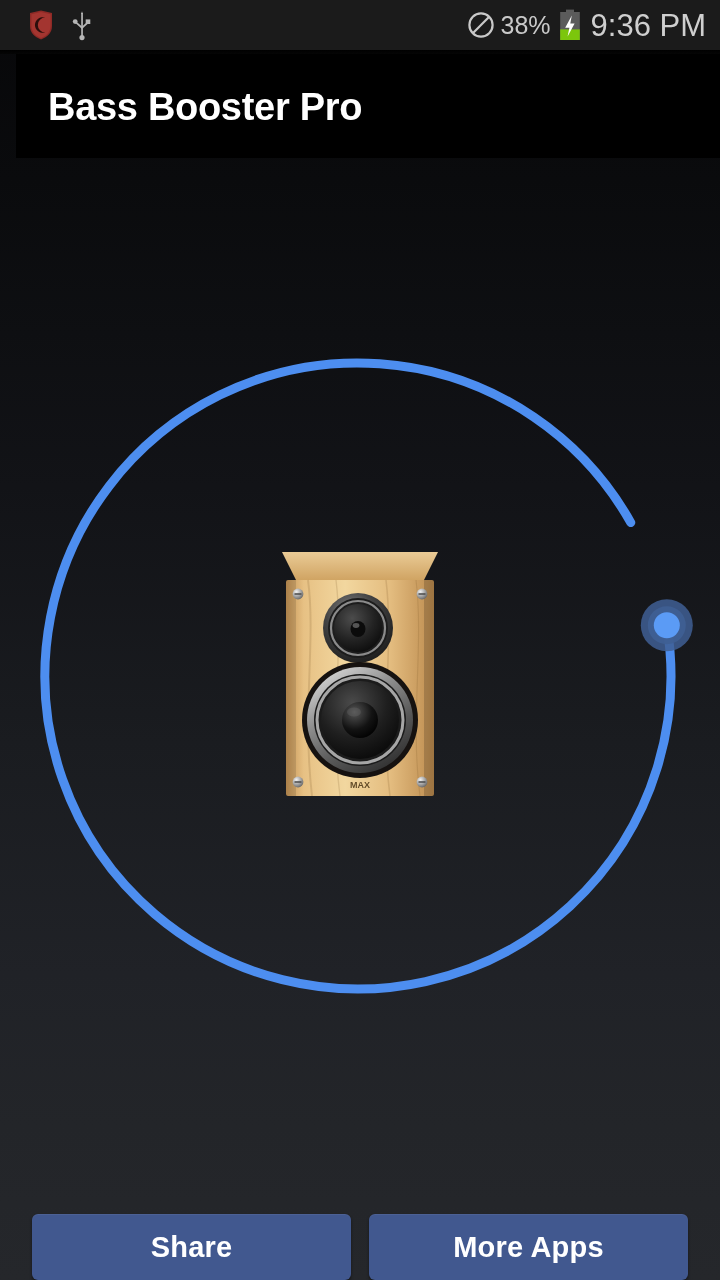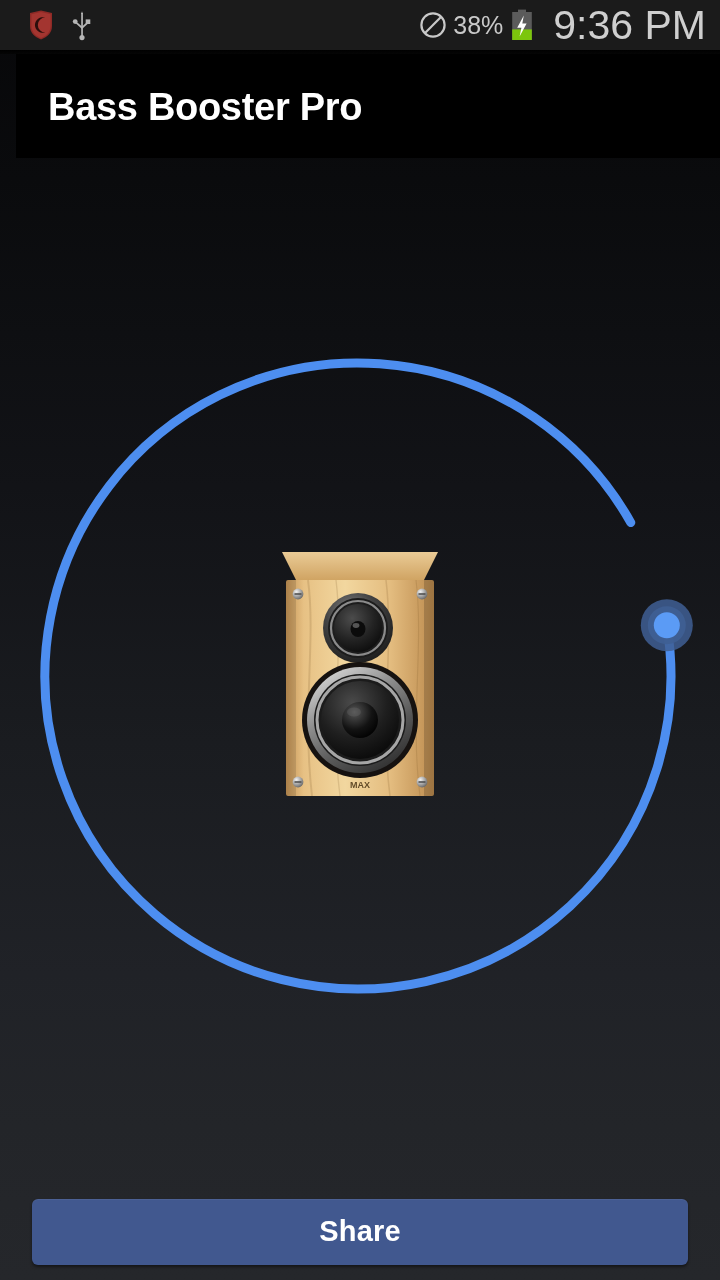--- a/index.html
+++ b/index.html
@@ -54,23 +54,23 @@
     gap: 6px;
   }
   .sb-pct {
     color: #c9c9c9;
     font-size: 25px;
     line-height: 1;
     margin-right: 1px;
   }
   .sb-clock {
     color: #cfcfcf;
-    font-size: 41px;
+    font-size: 31px;
     line-height: 1;
-    margin-left: 13px;
+    margin-left: 3px;
     font-weight: 400;
   }
   .icon-box { display: block; line-height: 0; }
 
   
   #status-shadow {
     position: absolute;
     left: 0; top: 50px;
     width: 720px; height: 4px;
     background: linear-gradient(to bottom, #000000, #050505);
@@ -124,21 +124,21 @@
   }
 
   
   #button-bar {
     position: absolute;
     left: 0;
     top: 1170px;
     width: 720px;
     height: 110px;
     display: flex;
-    align-items: center;
+    align-items: flex-end;
     padding: 13px 32px 0 32px;
     box-sizing: border-box;
     gap: 18px;
   }
   .btn {
     flex: 1 1 0;
     height: 66px;
     border: none;
     border-radius: 6px;
     background: #41588f;
@@ -312,15 +312,16 @@
         <circle cx="144" cy="232" r="5.4" fill="url(#screwG)"></circle>
         <line x1="140.5" y1="232" x2="147.5" y2="232" stroke="#4a4a4a" stroke-width="1.5"></line>
 
         <text x="82" y="238" text-anchor="middle" font-family="Liberation Sans, sans-serif" font-size="9" font-weight="bold" fill="#4a3415" opacity="0.85">MAX</text>
       </svg>
     </div>
   </div>
 
   <div id="button-bar">
     <button class="btn">Share</button>
+    <button class="btn">More Apps</button>
   </div>
 
 </div>
 
 </body></html>

